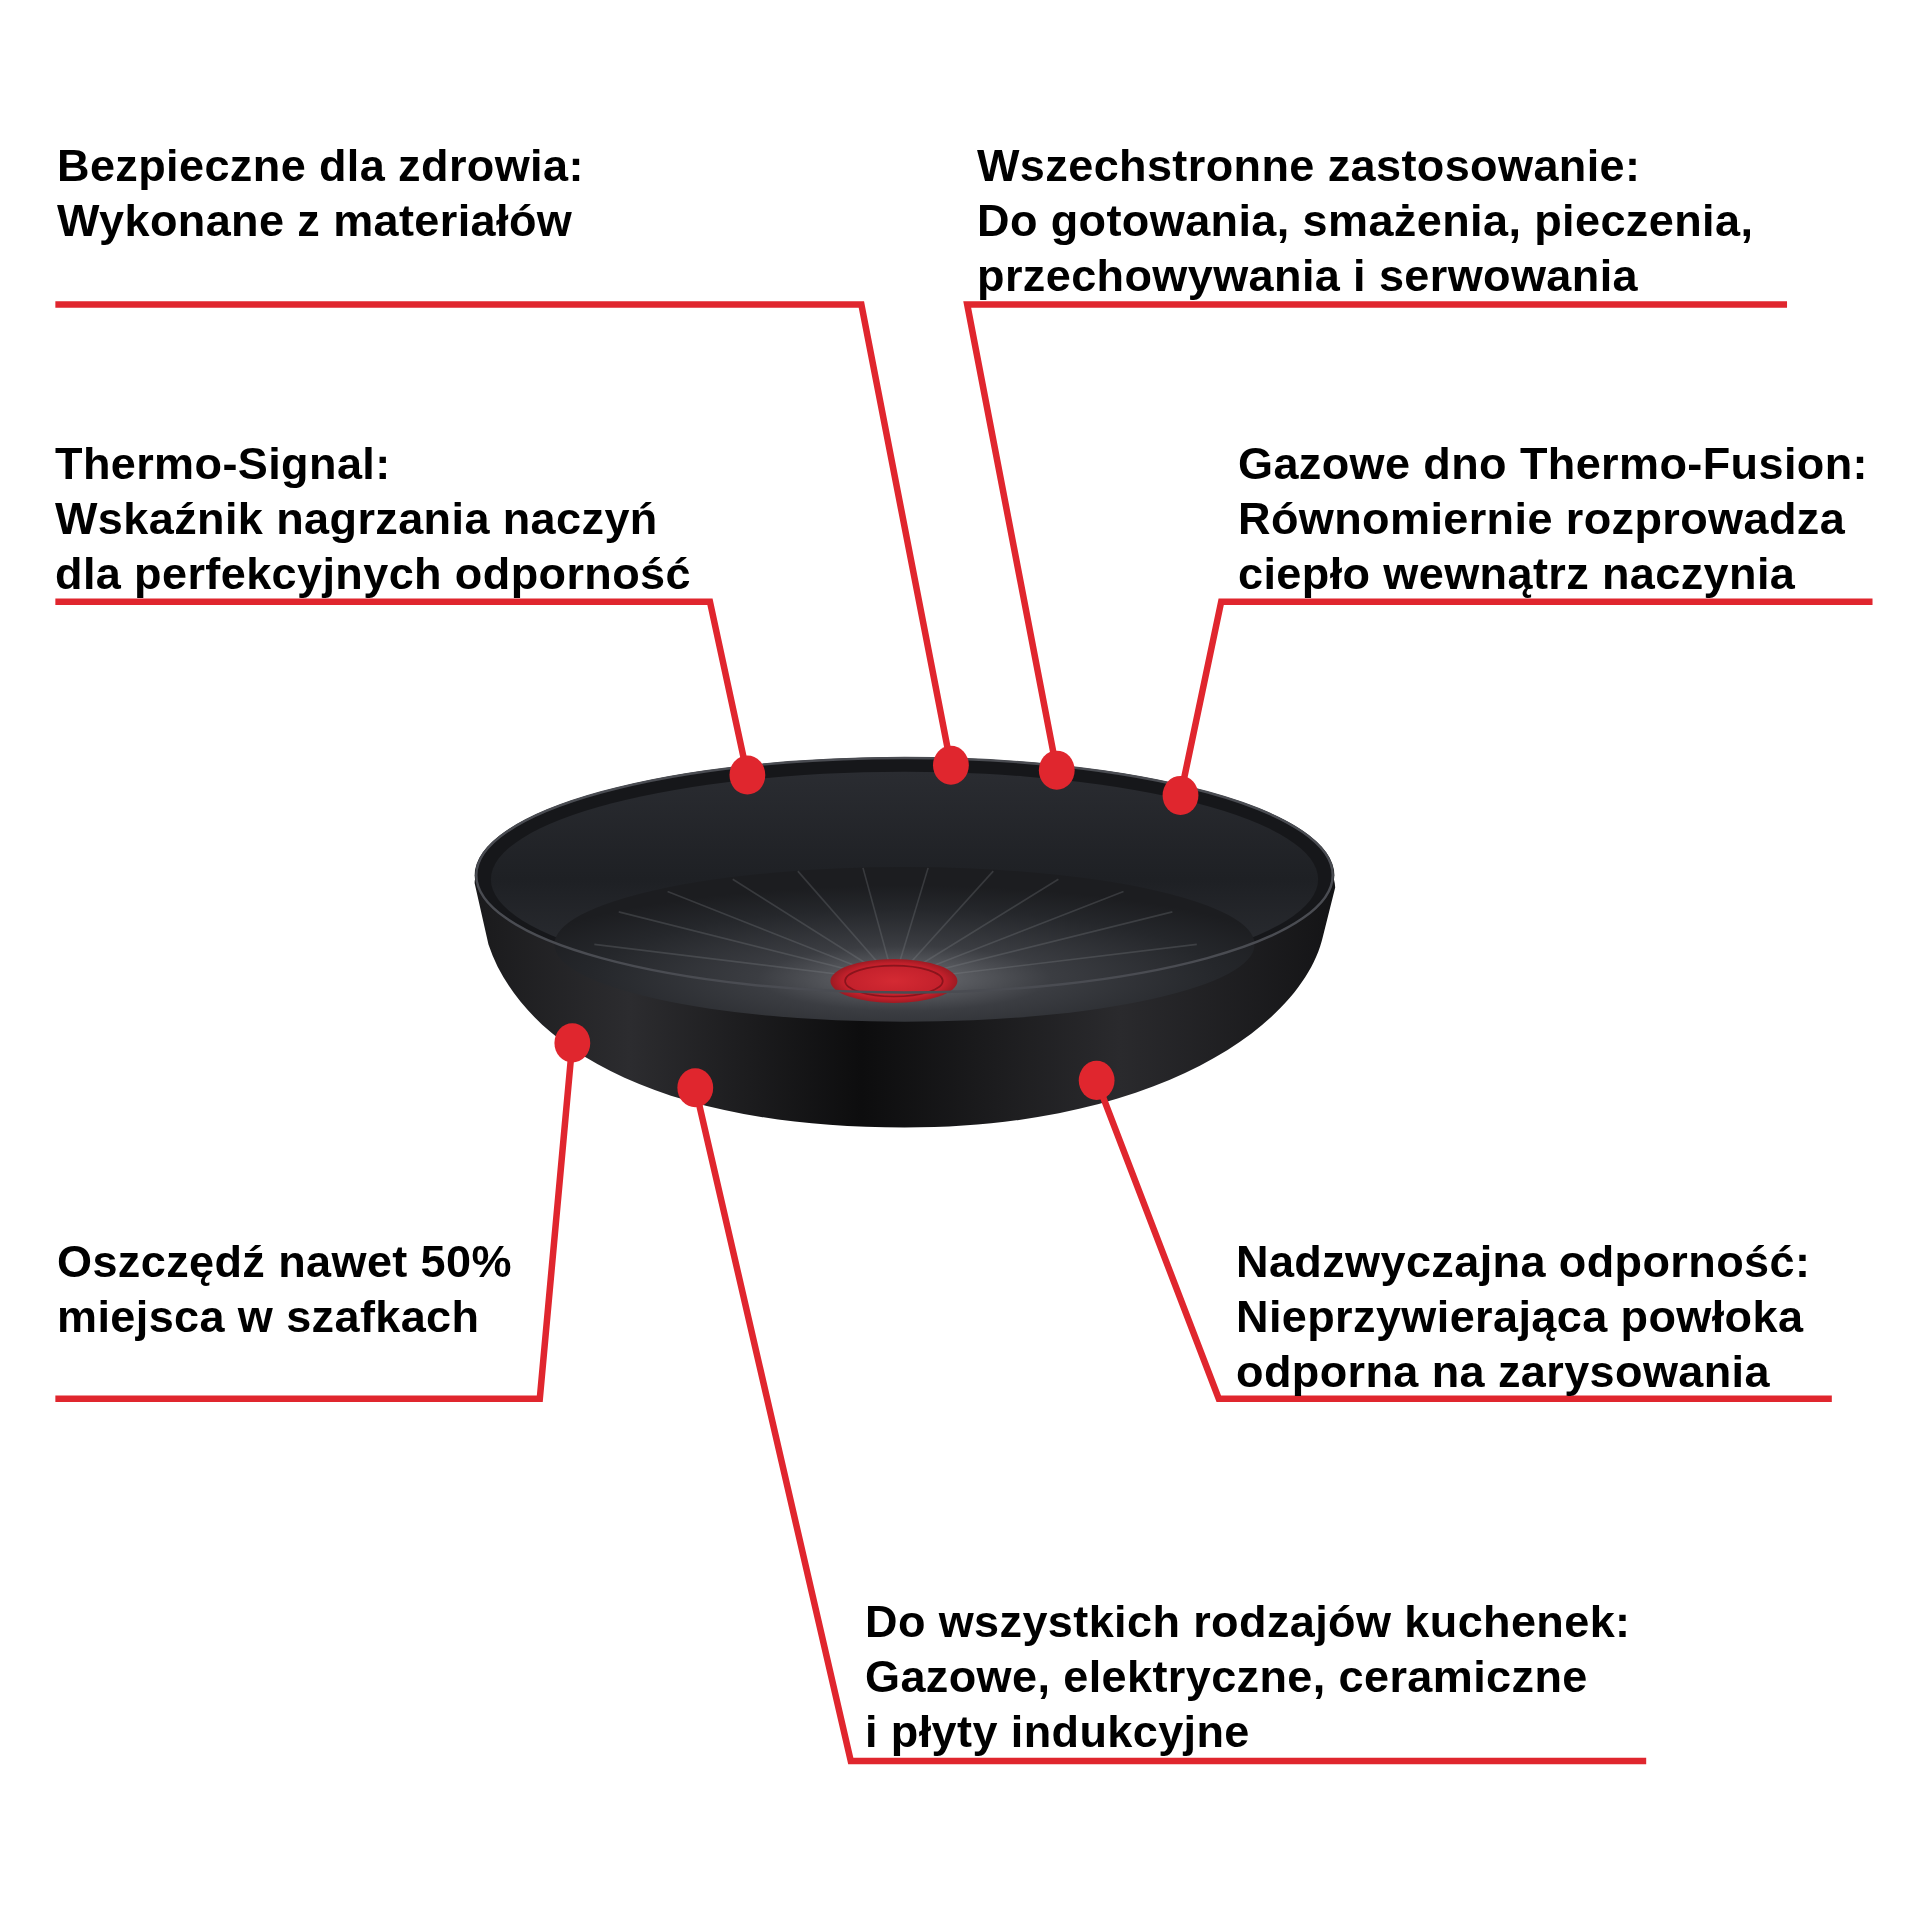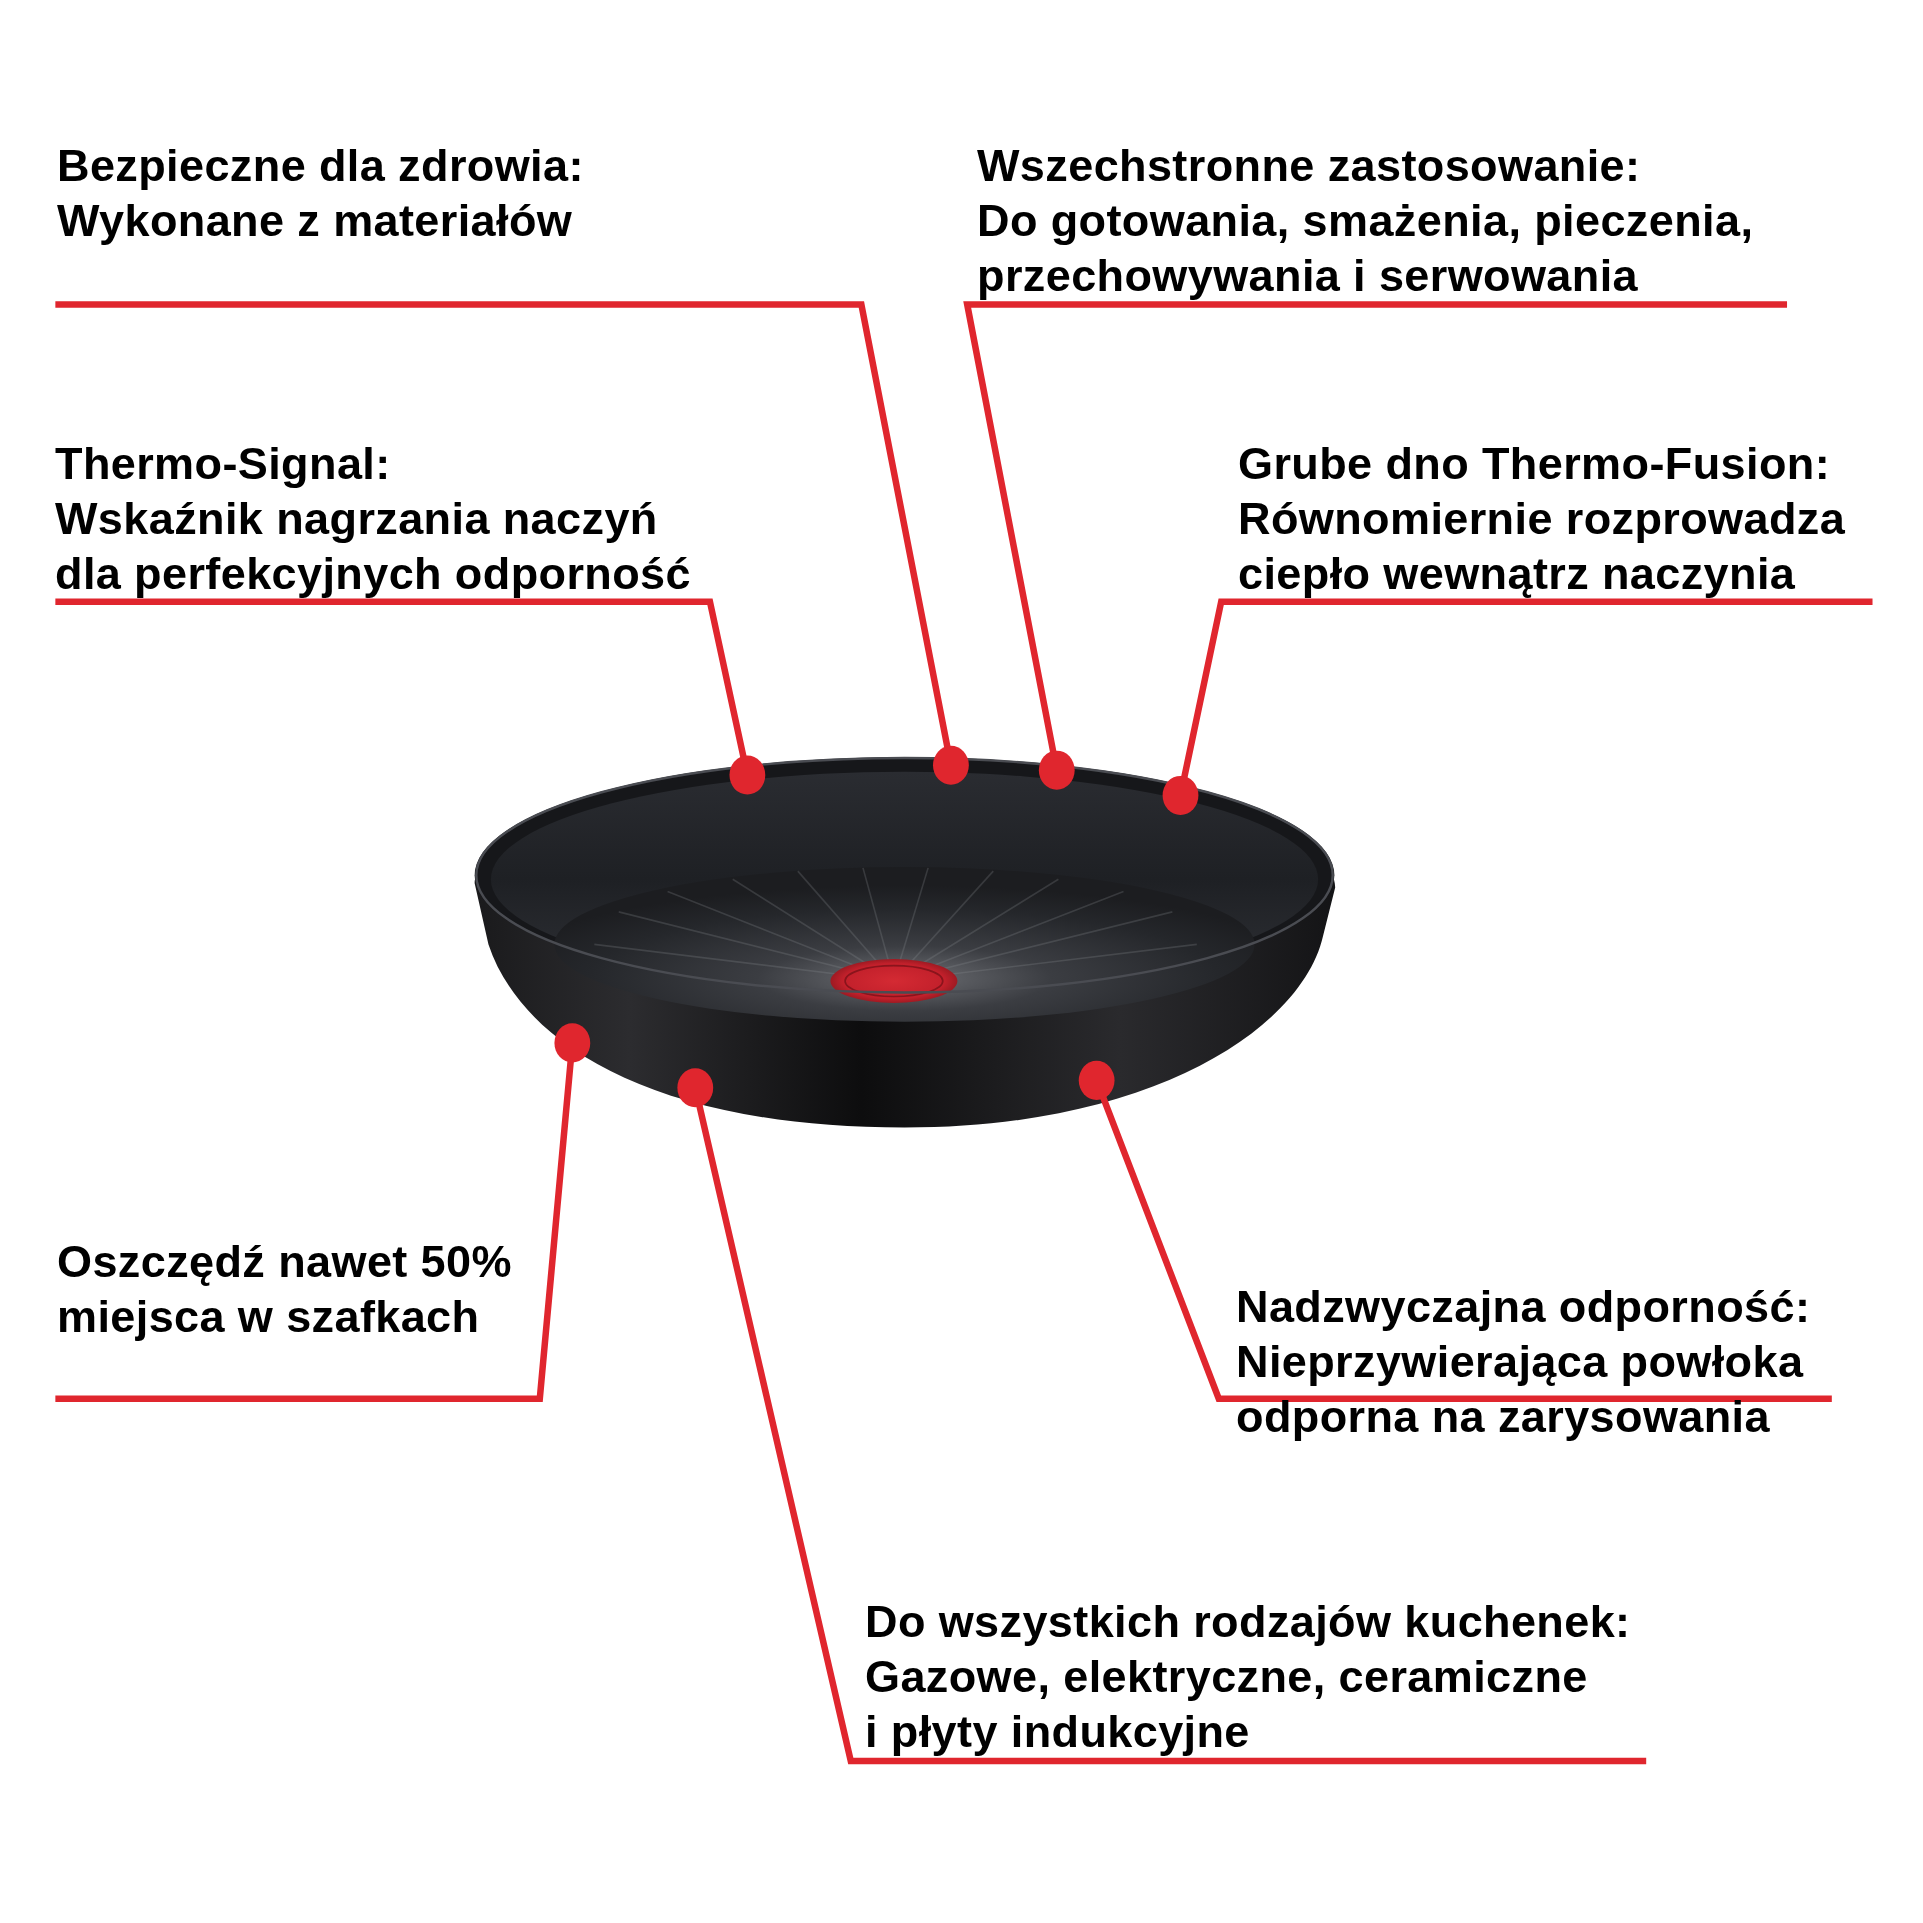--- a/index.html
+++ b/index.html
@@ -122,31 +122,31 @@
     <span class="line">przechowywania i serwowania</span>
   </div>
 
   <div class="feature" style="left:55px; top:436px;">
     <span class="line">Thermo-Signal:</span>
     <span class="line">Wskaźnik nagrzania naczyń</span>
     <span class="line">dla perfekcyjnych odporność</span>
   </div>
 
   <div class="feature" style="left:1238px; top:436px;">
-    <span class="line">Grube dno Thermo-Fusion:</span>
+    <span class="line">Gazowe dno Thermo-Fusion:</span>
     <span class="line">Równomiernie rozprowadza</span>
     <span class="line">ciepło wewnątrz naczynia</span>
   </div>
 
   <div class="feature" style="left:57px; top:1234px;">
     <span class="line">Oszczędź nawet 50%</span>
     <span class="line">miejsca w szafkach</span>
   </div>
 
-  <div class="feature" style="left:1236px; top:1279px;">
+  <div class="feature" style="left:1236px; top:1234px;">
     <span class="line">Nadzwyczajna odporność:</span>
     <span class="line">Nieprzywierająca powłoka</span>
     <span class="line">odporna na zarysowania</span>
   </div>
 
   <div class="feature" style="left:865px; top:1594px;">
     <span class="line">Do wszystkich rodzajów kuchenek:</span>
     <span class="line">Gazowe, elektryczne, ceramiczne</span>
     <span class="line">i płyty indukcyjne</span>
   </div>

